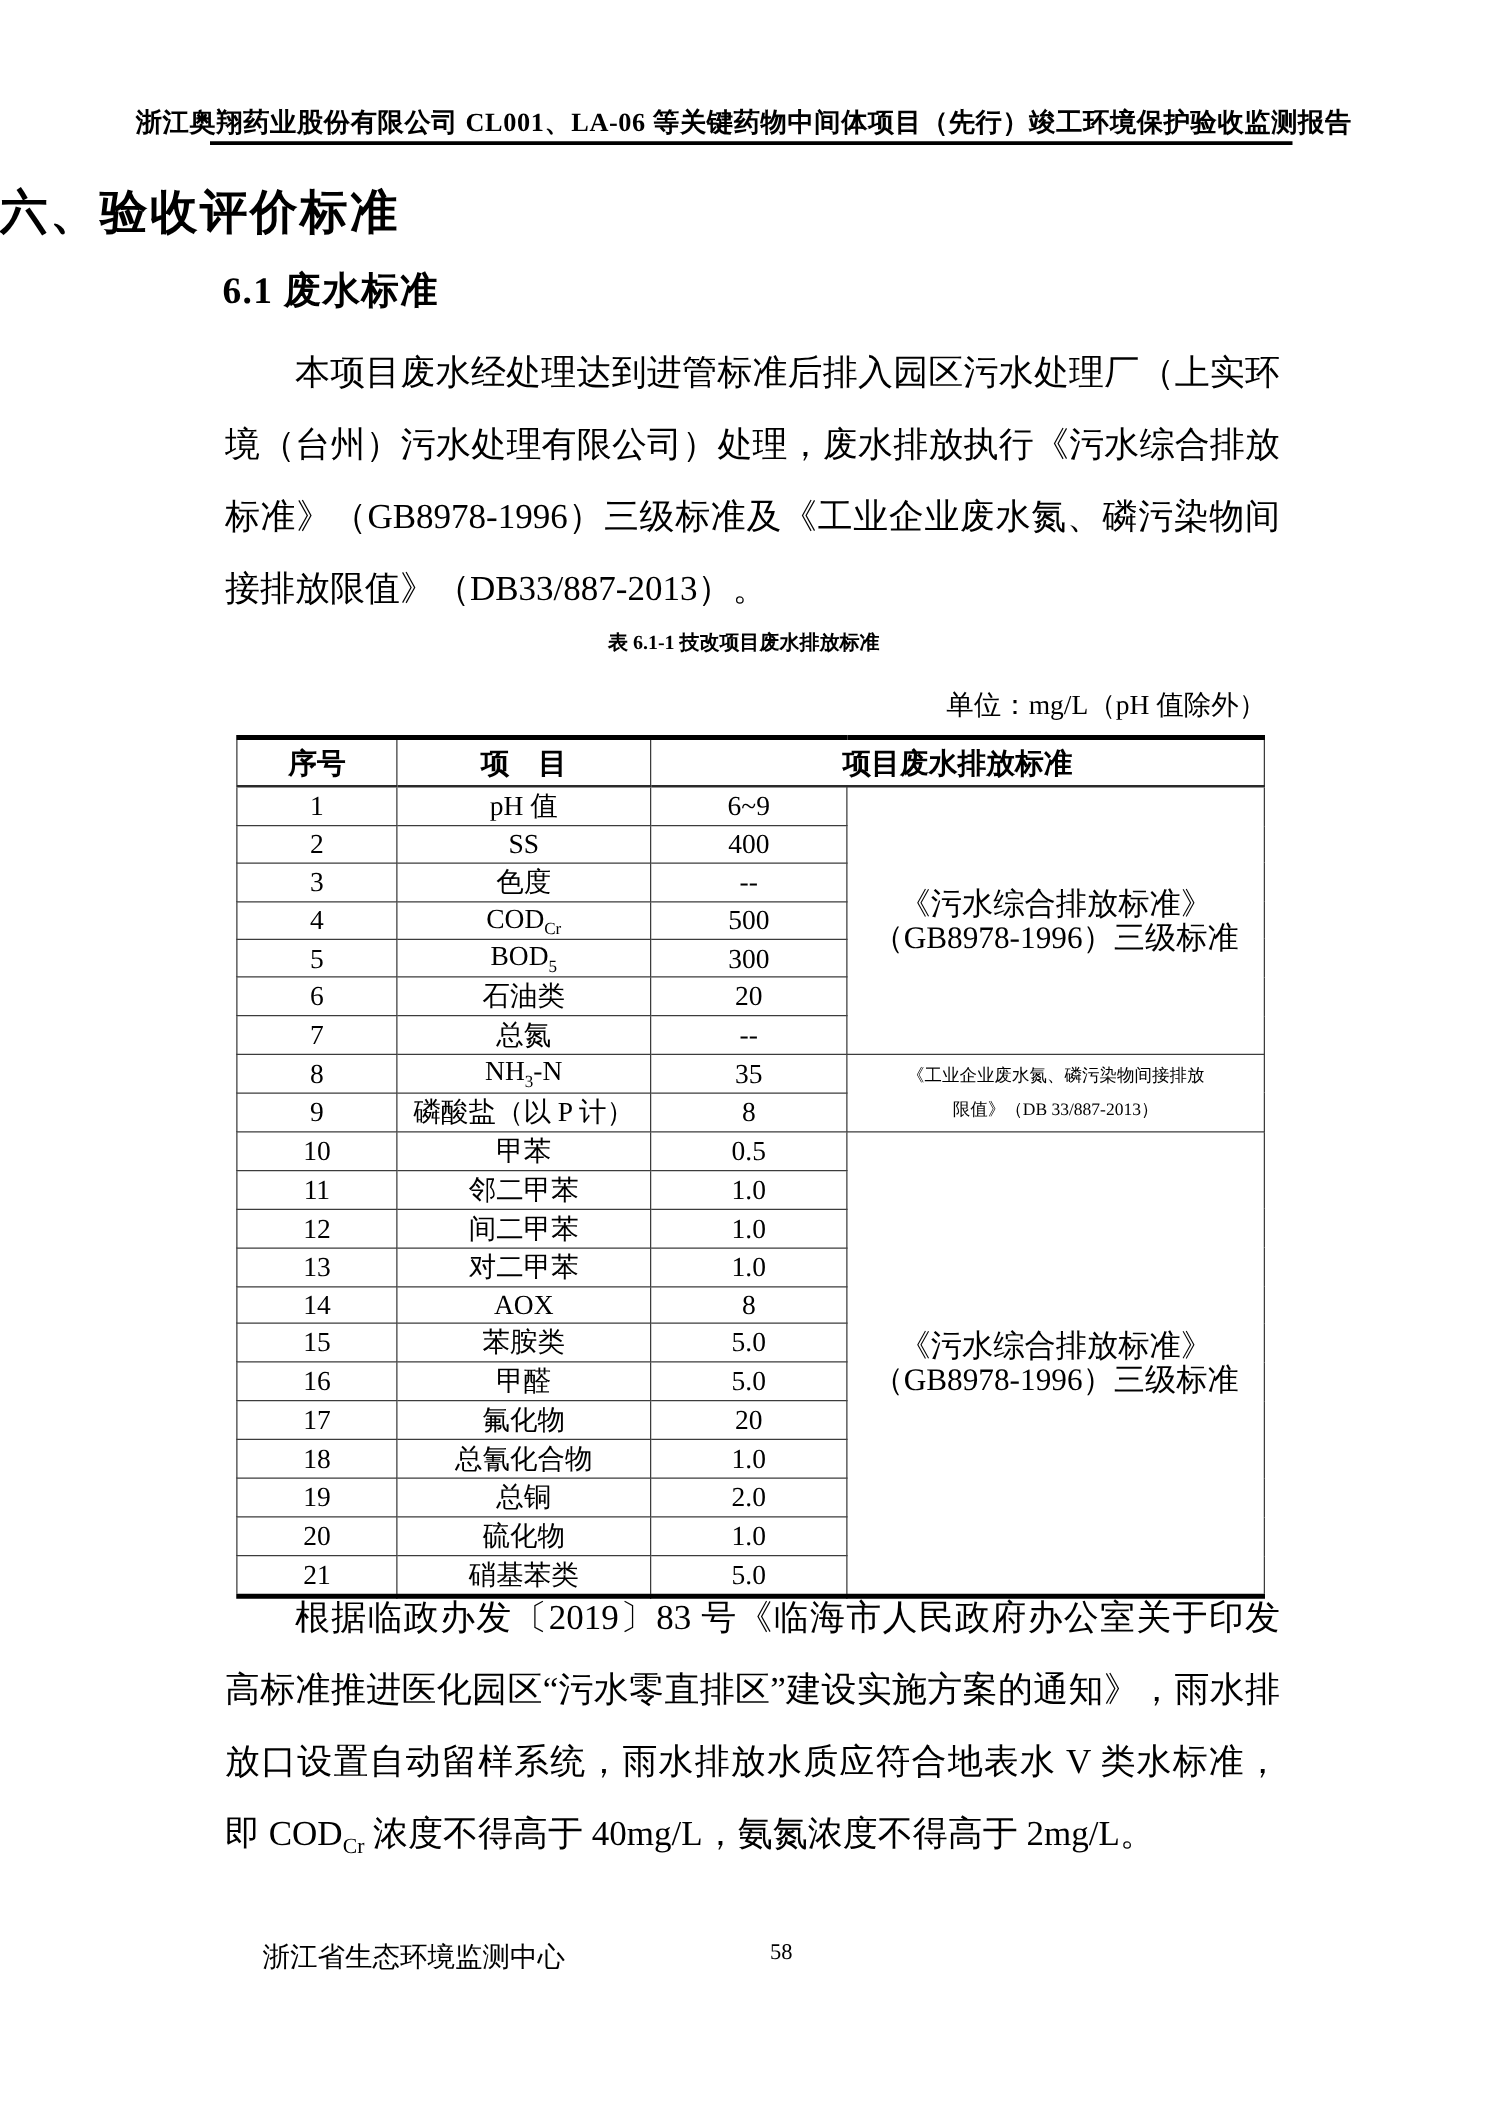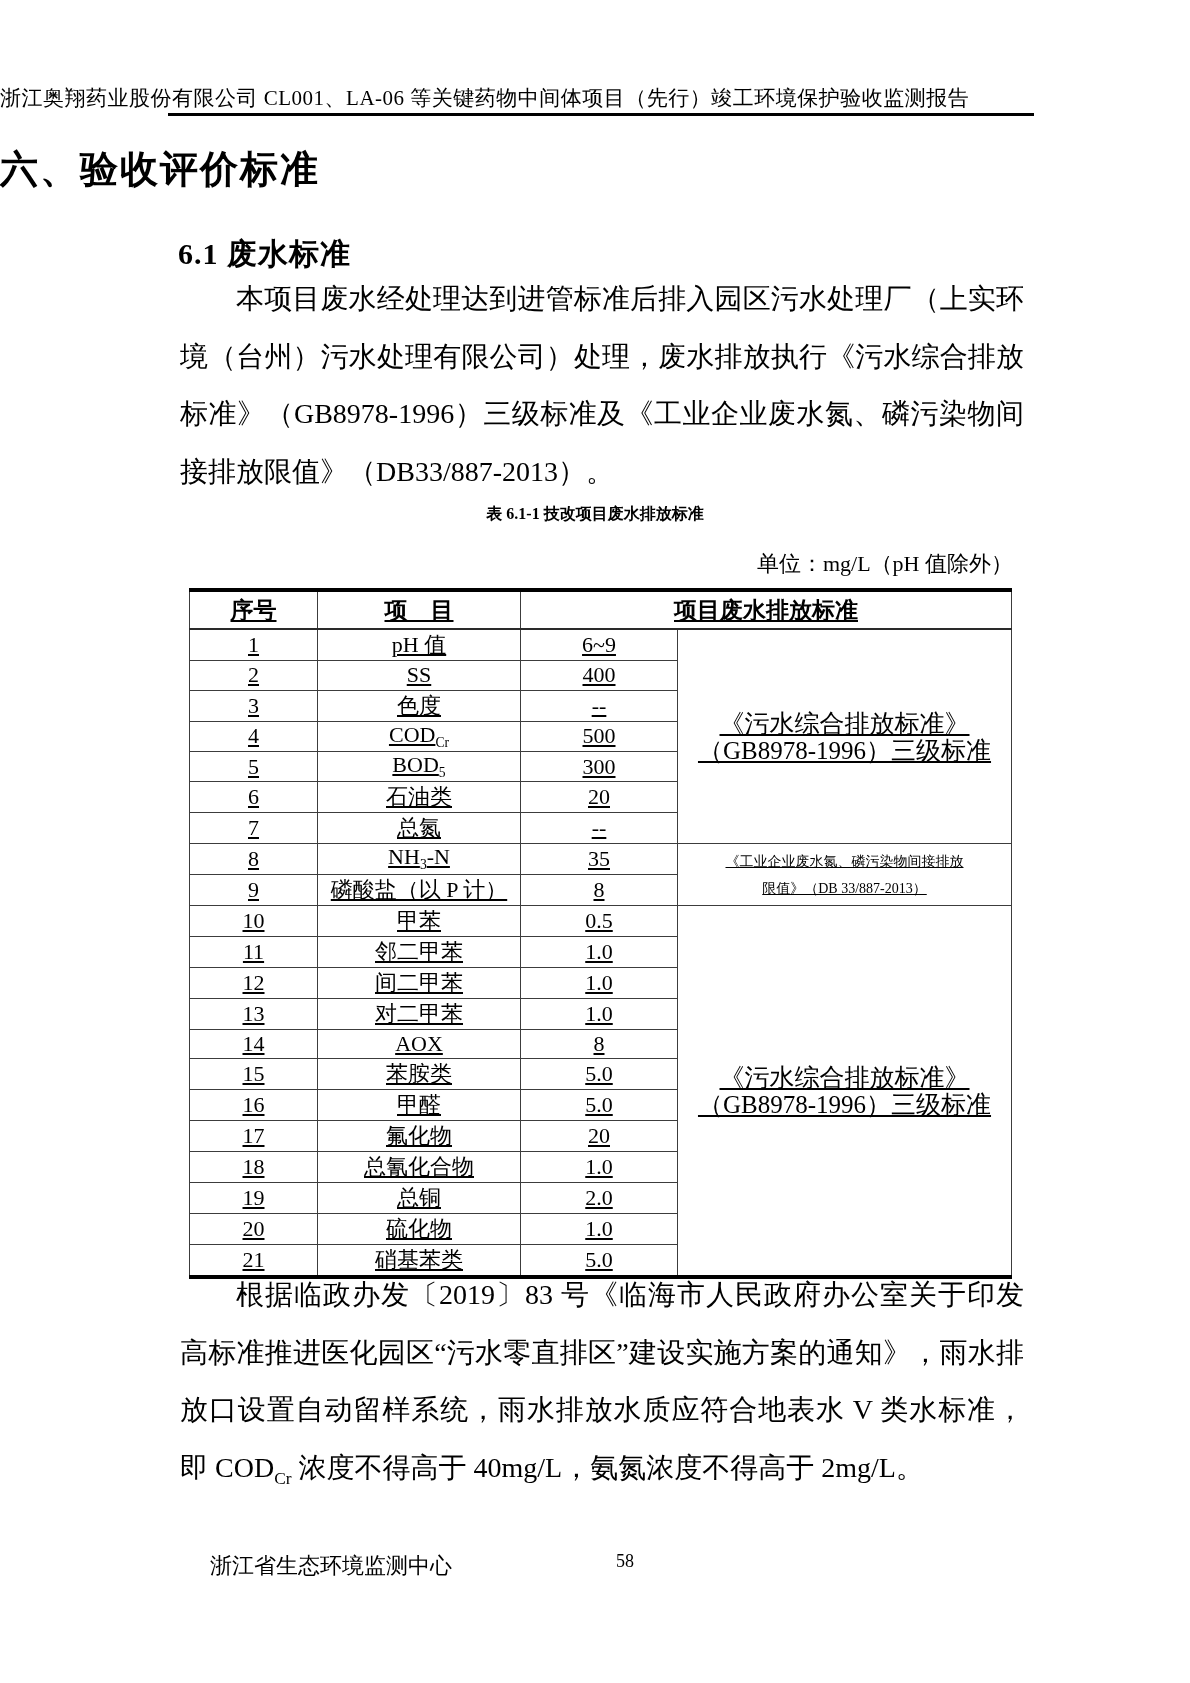--- a/index.html
+++ b/index.html
@@ -8,39 +8,40 @@
     background: #ffffff;
     color: #000000;
     font-family: "Liberation Serif", "DejaVu Serif", serif;
     position: relative;
     overflow: hidden;
   }
   .abs { position: absolute; }
 
   .page-header {
     top: 84px; left: 0; width: 100%;
-    text-align: left;
+    text-align: center;
     font-size: 21px;
     letter-spacing: 0.5px;
     white-space: nowrap;
+    font-weight: bold;
   }
   .header-rule {
     top: 113px; left: 168px; width: 866px; height: 3px;
     background: #000;
   }
 
   .page-title {
     top: 144px; left: 0; width: 100%;
     text-align: left;
     font-size: 38px; font-weight: bold;
     letter-spacing: 2px;
   }
 
   .section-heading {
-    top: 234px; left: 178px;
+    top: 212px; left: 178px;
     font-size: 30px; font-weight: bold;
     letter-spacing: 1px;
   }
 
   .para {
     left: 180px; width: 844px;
     font-size: 28px;
     line-height: 57.5px;
     text-align: justify;
     text-indent: 56px;
@@ -74,21 +75,21 @@
   table.std-table col.c4 { width: 334px; }
 
   table.std-table th, table.std-table td {
     border: 1px solid #3c3c3c;
     text-align: center;
     vertical-align: middle;
     padding: 0;
     overflow: hidden;
     white-space: nowrap;
   }
-  table.std-table { border-top: 4px solid #000; border-bottom: 4px solid #000; text-decoration: underline; }
+  table.std-table { border-top: 4px solid #000; border-bottom: 4px solid #000; }
   table.std-table th {
     height: 36px;
     font-weight: bold;
     font-size: 23px;
     border-bottom: 2px solid #2a2a2a;
   }
   table.std-table td { height: 28.6px; }
   table.std-table td sub { font-size: 0.62em; }
 
   td.c-std { font-size: 25px; line-height: 27px; white-space: nowrap; }

